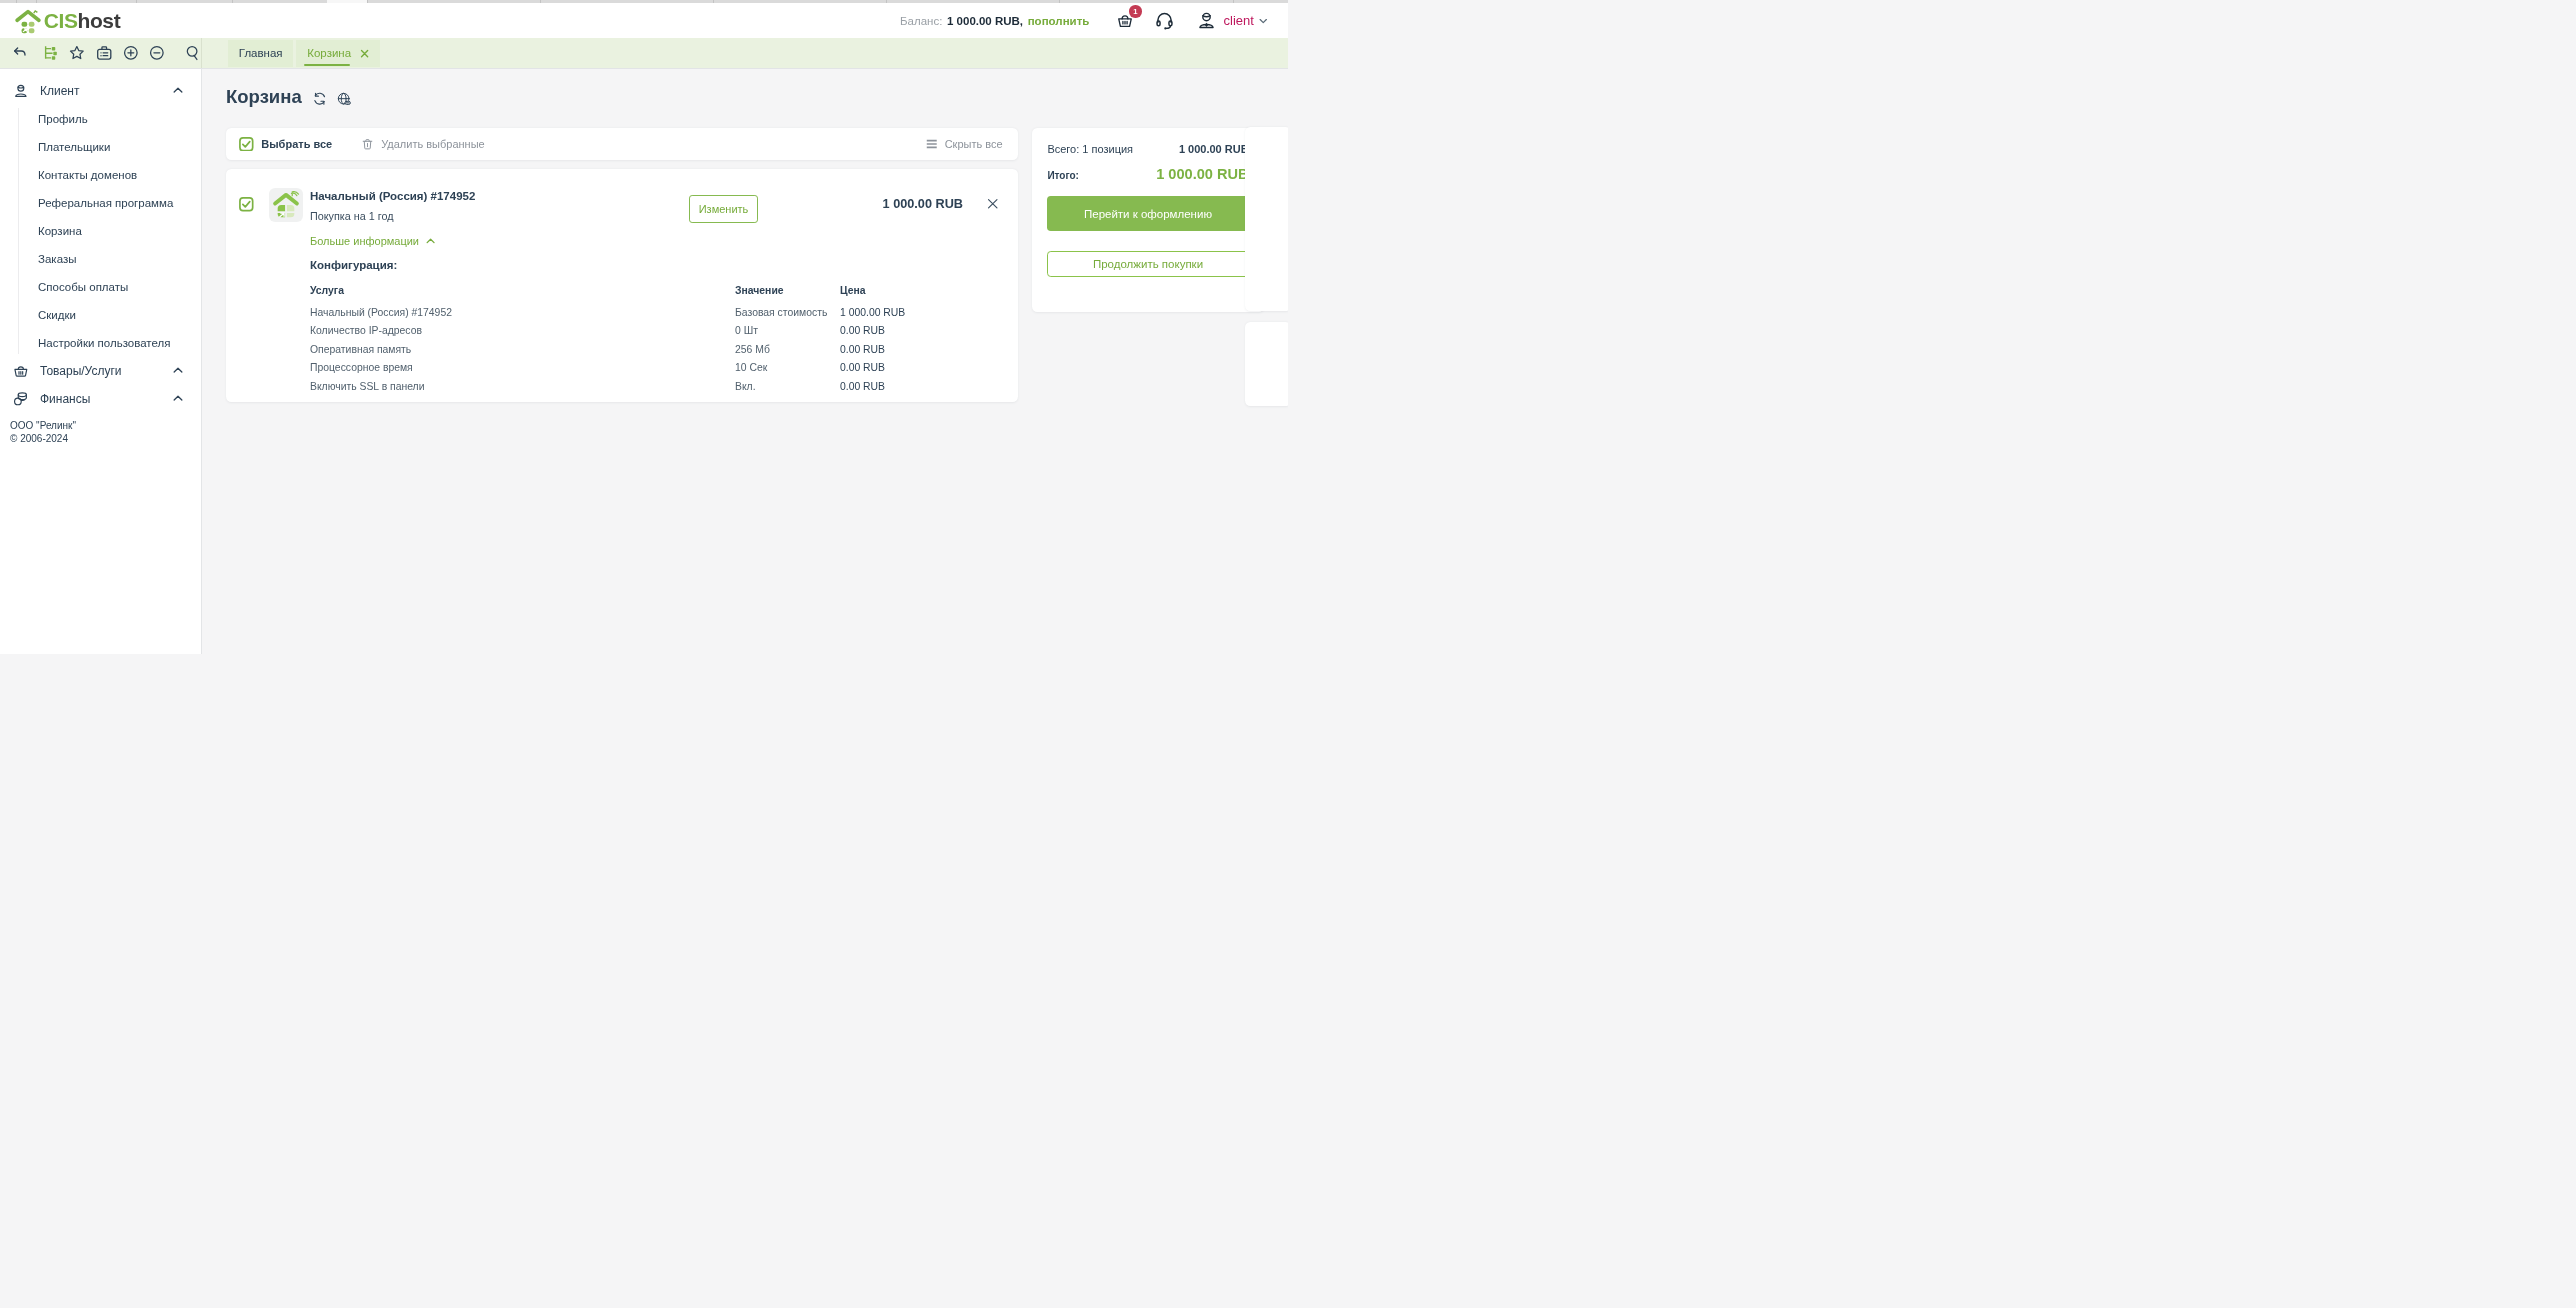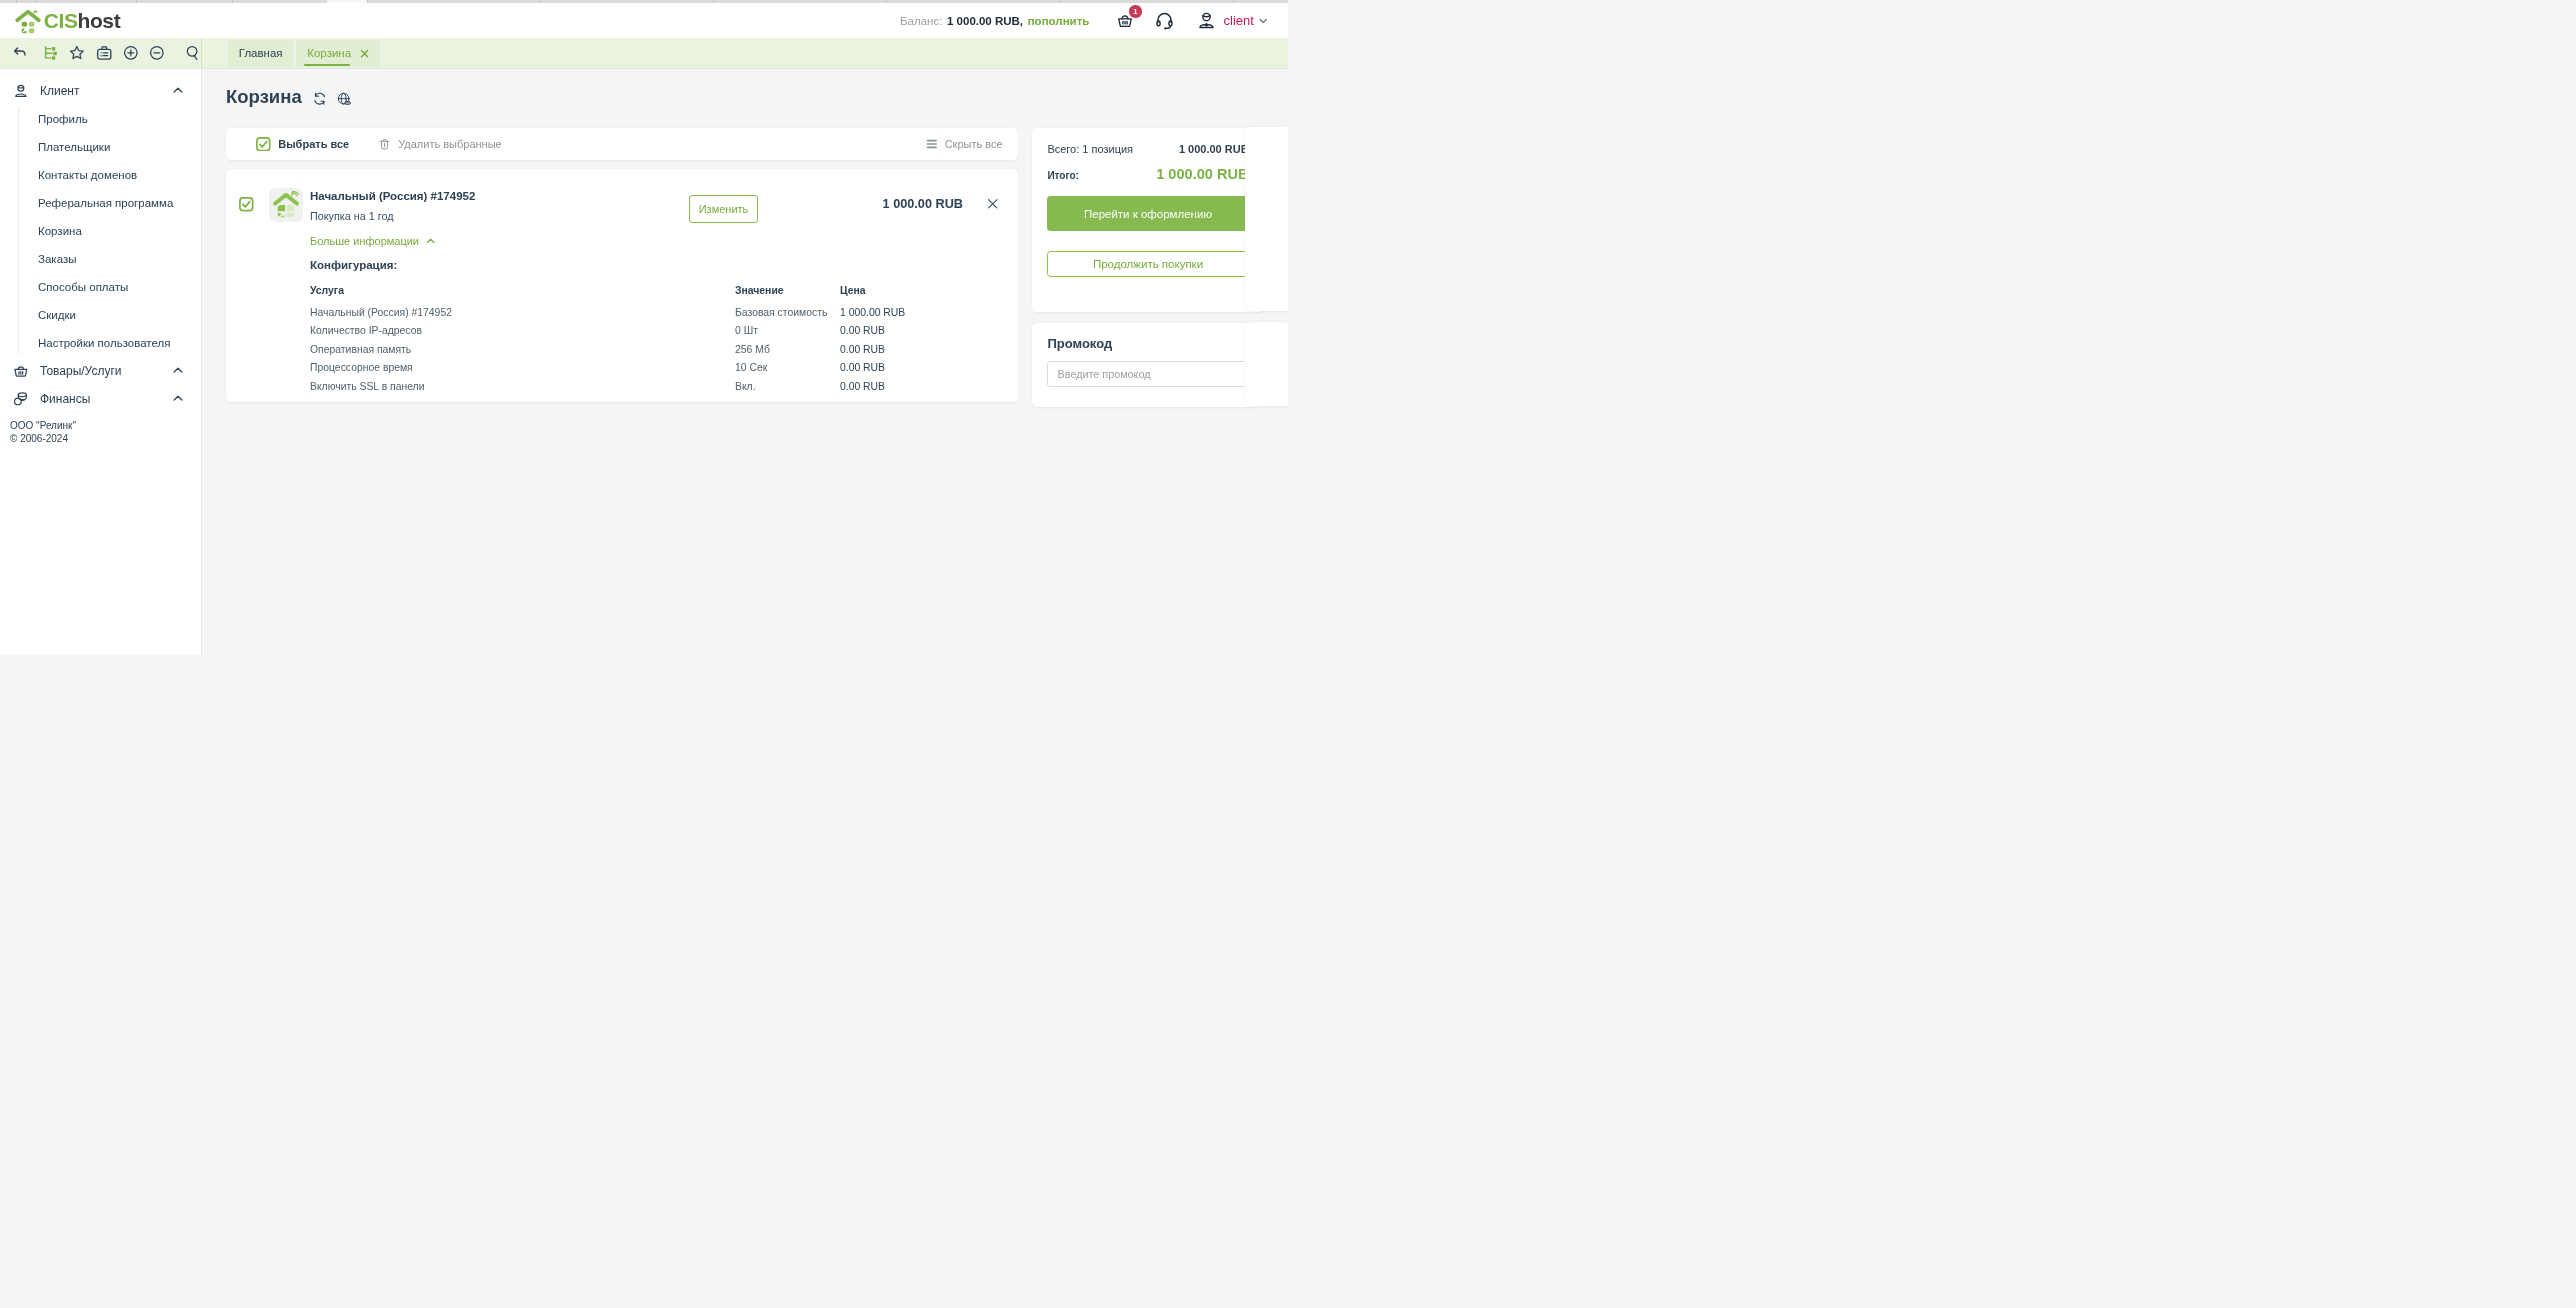--- a/index.html
+++ b/index.html
@@ -71,21 +71,21 @@
   .title-icons { display:flex; align-items:center; gap:8.5px; margin-left:10.8px; margin-top:2.3px; }
   .title-icons > span { cursor:pointer; display:flex; }
 
   .columns { display:flex; gap:14px; margin-top:18.5px; }
   .col-main { width:792px; flex:0 0 792px; }
   .col-right { width:232px; flex:0 0 232px; }
   .card { background:#fff; border-radius:5.4px; box-shadow:0 0.8px 2.3px rgba(44,56,66,.07); }
 
   
   .controls-card { height:32px; display:flex; align-items:center; padding:0 15.4px 0 13px; margin-bottom:9.2px; }
-  .ctrl-select { display:flex; align-items:center; gap:7.7px; font-size:11px; font-weight:700; color:#2e4255; cursor:pointer;margin-left:17px; }
+  .ctrl-select { display:flex; align-items:center; gap:7.7px; font-size:11px; font-weight:700; color:#2e4255; cursor:pointer; }
   .ctrl-delete { display:flex; align-items:center; gap:7px; font-size:11px; color:#8d939b; margin-left:29px; cursor:pointer; }
   .ctrl-hide { display:flex; align-items:center; gap:7px; font-size:11px; color:#8d939b; margin-left:auto; cursor:pointer; }
 
   
   .item-card { height:233px; position:relative; }
   .item-check { position:absolute; left:13px; top:28px; cursor:pointer; }
   .prod-icon { position:absolute; left:43px; top:18.5px; width:34px; height:34px; border-radius:6.2px;
                background:#f0f1f1; display:flex; align-items:center; justify-content:center; }
   .item-title { position:absolute; left:84px; top:21px; font-size:11.5px; font-weight:700; color:#2e4255; }
   .item-sub { position:absolute; left:84px; top:41px; font-size:10.8px; color:#3b4d5e; }
@@ -475,24 +475,20 @@
             <span class="v">1 000.00 RUB</span>
           </div>
           <div class="sum-row2">
             <span class="k">Итого:</span>
             <span class="v">1 000.00 RUB</span>
           </div>
           <button class="btn-checkout">Перейти к оформлению</button>
           <button class="btn-continue">Продолжить покупки</button>
         </div>
 
-        <div class="card promo-card">
-          <div class="promo-title">Промокод</div>
-          <input class="promo-input" type="text" placeholder="Введите промокод" style="">
-        </div>
       </div>
     </div>
 
     <div class="edge-frag f1"></div>
     <div class="edge-frag f2"></div>
   </main>
 </div>
 
 
 </body></html>

